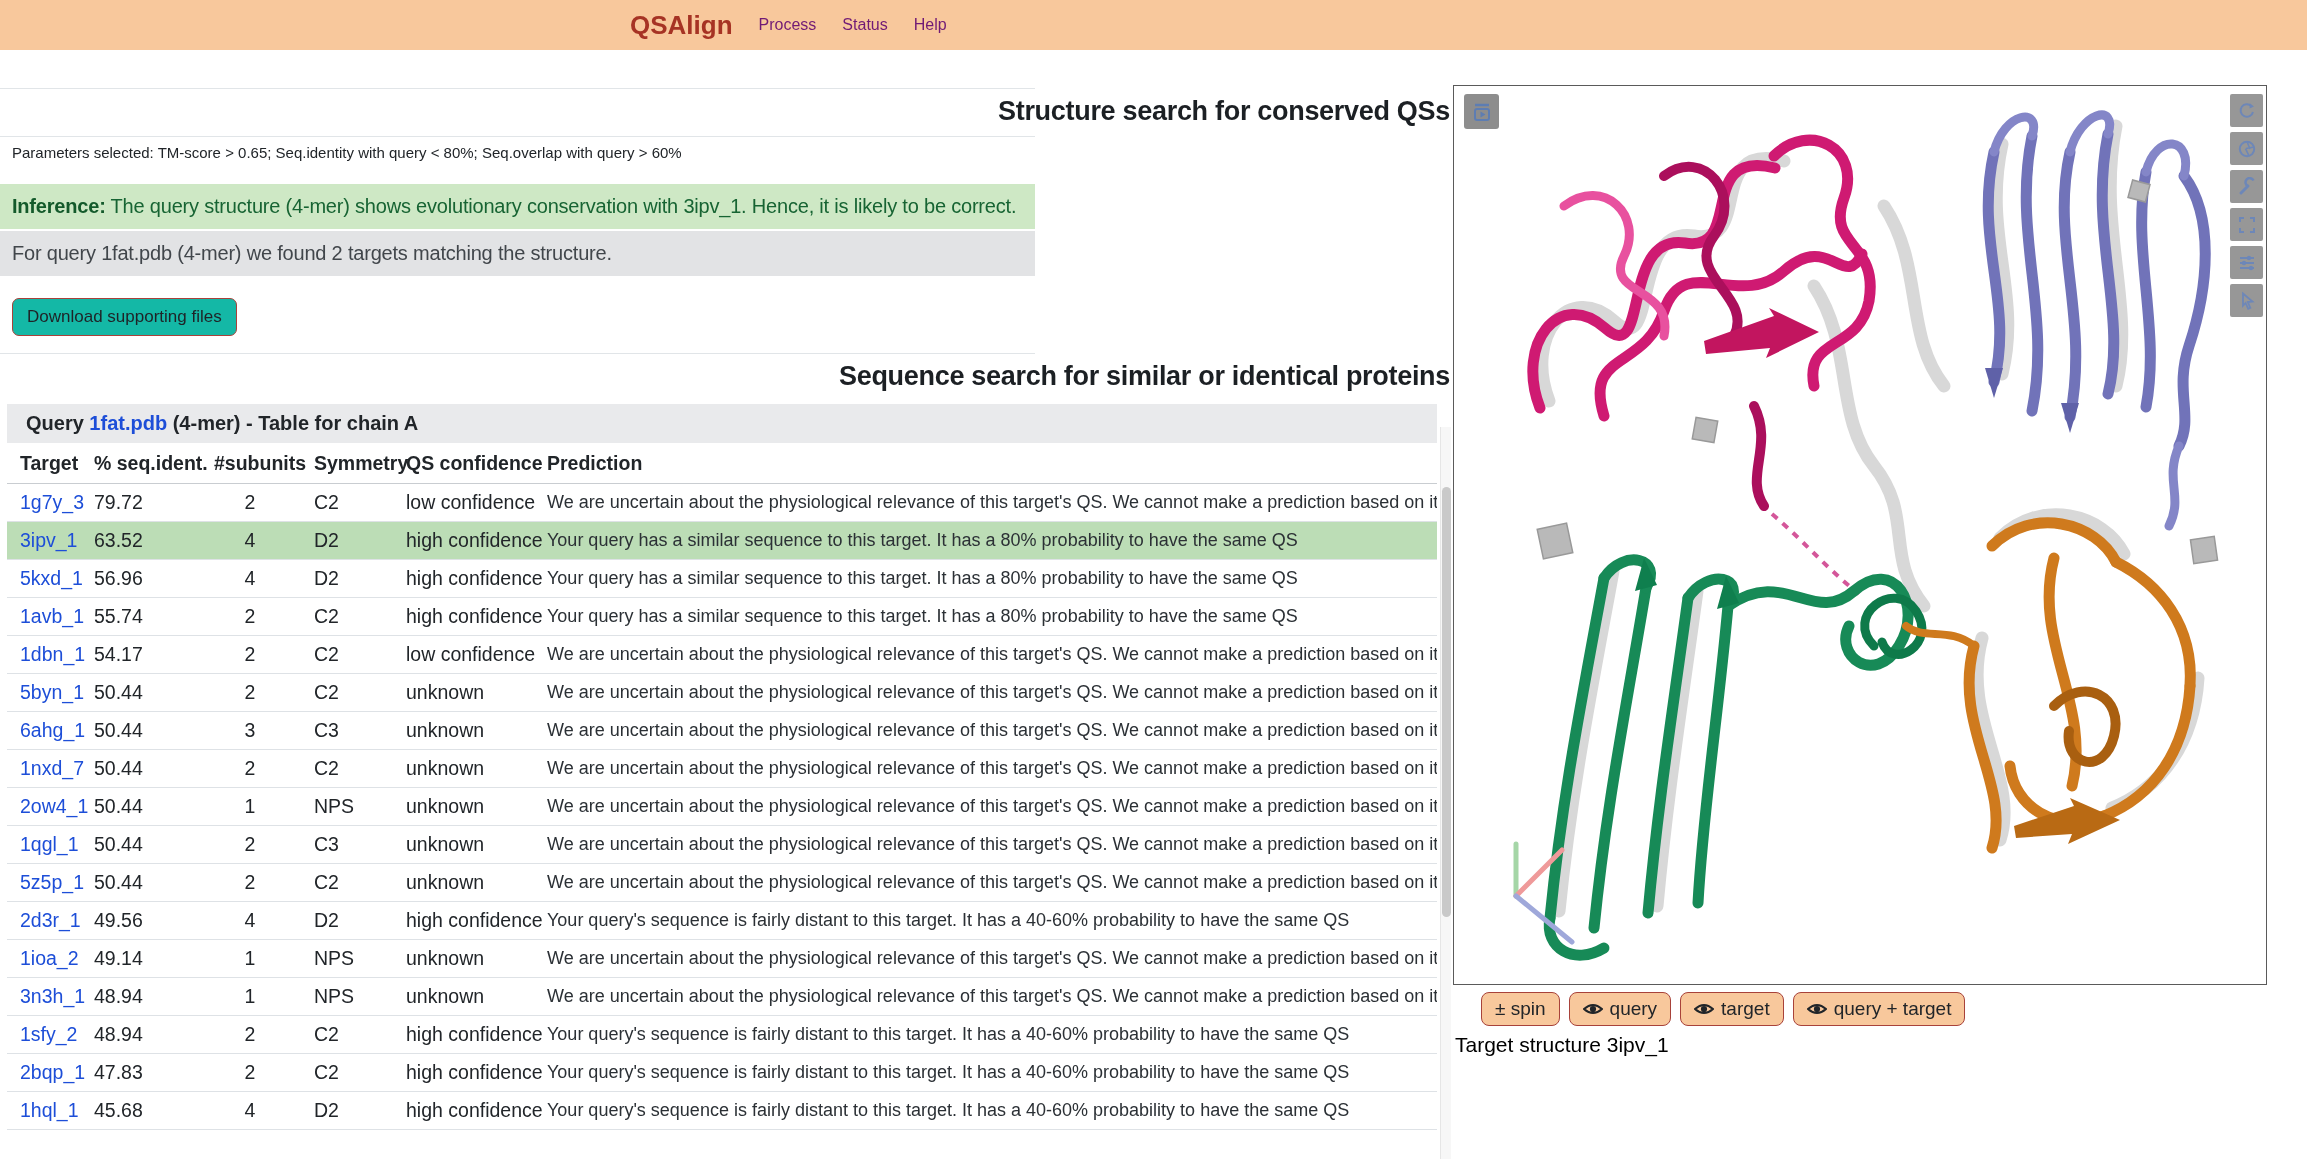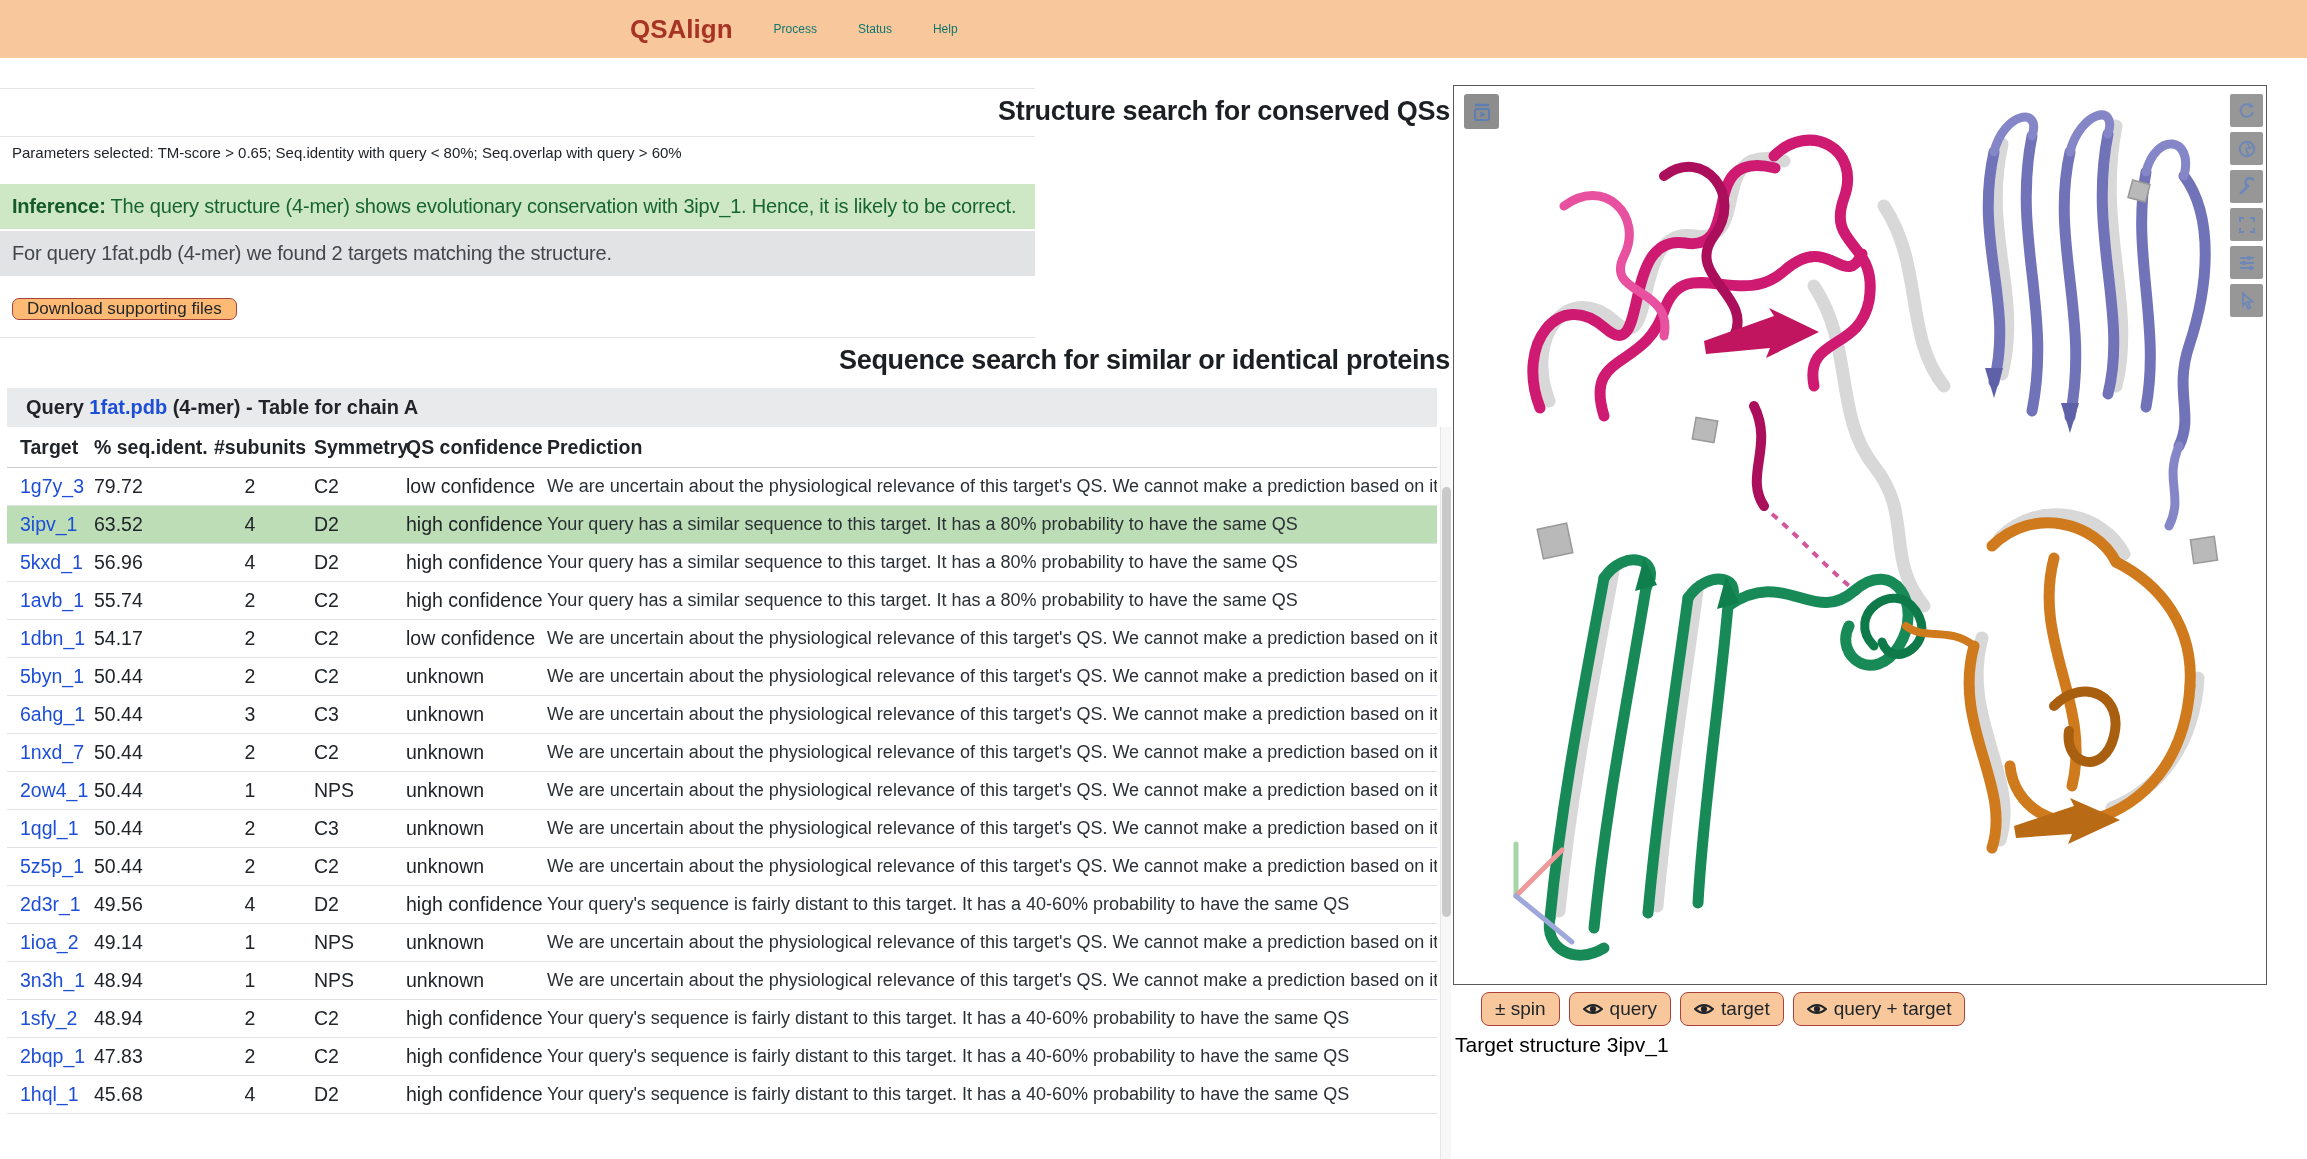--- a/index.html
+++ b/index.html
@@ -3,38 +3,38 @@
 <meta charset="utf-8">
 <style>
   * { margin:0; padding:0; box-sizing:border-box; }
   html,body { width:2307px; height:1159px; }
   body {
     font-family:"Liberation Sans", sans-serif;
     background:#ffffff; color:#212529;
     position:relative; overflow:hidden;
   }
   
-  .navbar { height:58px; background:#f8c89c; display:flex; align-items:center; }
+  .navbar { height:50px; background:#f8c89c; display:flex; align-items:center; }
   .nav-inner { margin-left:630px; display:flex; align-items:center; gap:26px; }
   .brand { font-size:26px; font-weight:600; color:#a63324; cursor:pointer; }
-  .nav-link { font-size:12px; color:#0f766e; cursor:pointer;margin-left:15px; }
+  .nav-link { font-size:16px; color:#701a75; cursor:pointer; }
 
   
   .left-pane { position:absolute; left:0; top:58px; width:1450px; }
   .rule { border-top:1px solid #e1e5e8; width:1035px; }
   .rule.first { margin-top:30px; }
   h2.section { font-size:27px; font-weight:700; letter-spacing:-0.3px;
                color:#1c2024; padding:7px 0 9px 12px;text-align:right; }
   .params { font-size:15px; color:#212529; padding:7px 0 9px 12px; }
   .alert { width:1035px; font-size:20px; letter-spacing:-0.2px; padding:11px 12px; }
   .alert-success { background:#cee8c5; color:#176433;margin-top:14px; }
   .alert-success b { color:#145a2b; }
   .alert-gray { background:#e2e3e5; color:#41464b; margin-top:2px; }
-  .dl-btn { margin:22px 0 0 12px; background:#fdba74; border:1px solid #a8423a;
-            border-radius:7px; font-size:17px; color:#1f2327; padding:0 14px;
+  .dl-btn { margin:22px 0 0 12px; background:#14b8a6; border:1px solid #a8423a;
+            border-radius:7px; font-size:17px; color:#1f2327; padding:8px 14px;
             font-family:"Liberation Sans",sans-serif; cursor:pointer; display:inline-block; }
   .rule.third { margin-top:17px; }
 
   
   .table-wrap { margin:3px 0 0 7px; width:1430px; }
   .tbl-caption { background:#e9eaec; font-weight:700; font-size:20px; padding:8px 0 8px 19px; }
   .tbl-caption a { font-weight:700; }
   a { color:#1d4ed8; text-decoration:none; cursor:pointer; }
   table { width:100%; border-collapse:collapse; font-size:19.5px; color:#212529; table-layout:fixed; }
   col.c1{width:87px} col.c2{width:120px} col.c3{width:100px}

